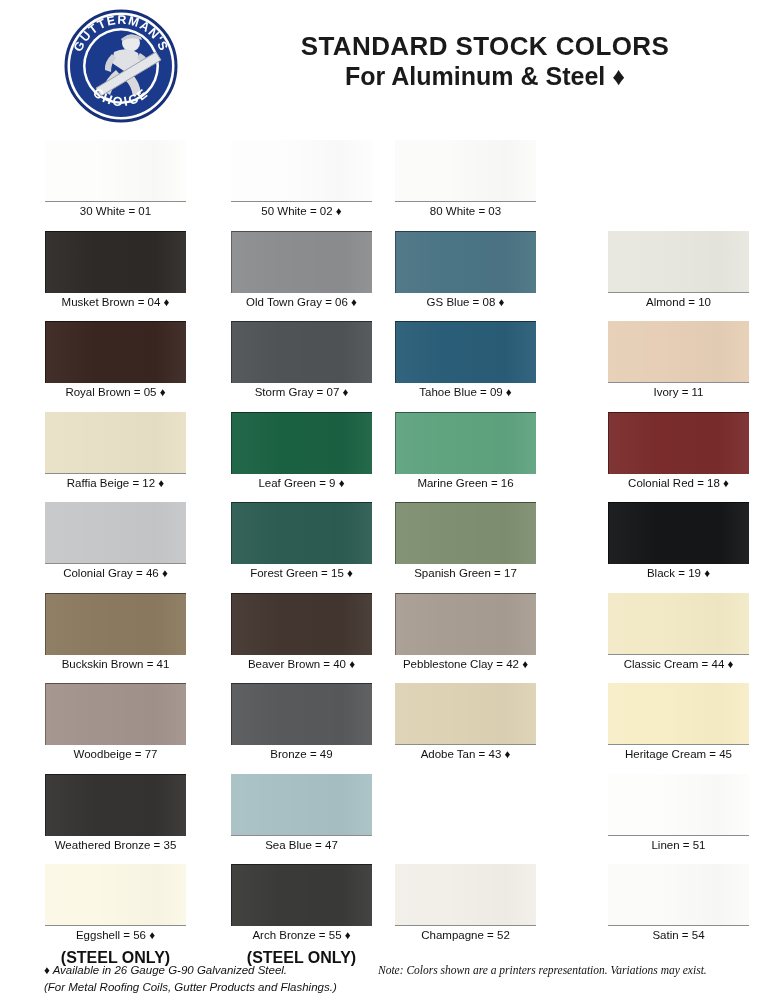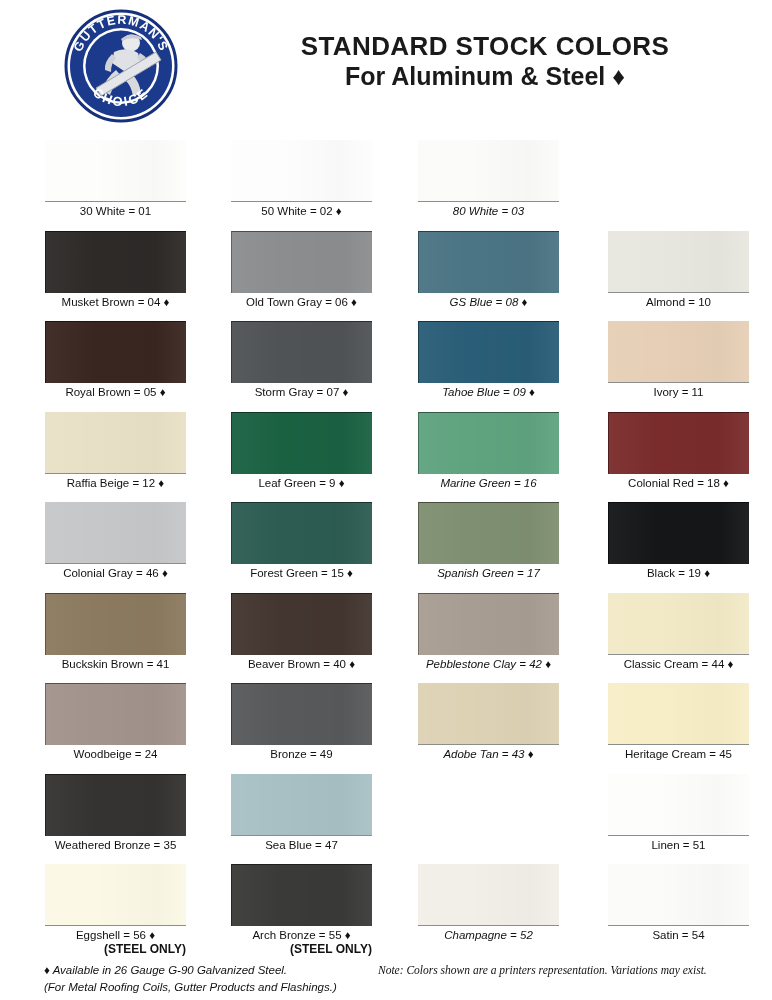--- a/index.html
+++ b/index.html
@@ -63,21 +63,21 @@
   }
   .row.tall { height: 103px; }
 
   .cell {
     position: absolute;
     top: 0;
     width: 141px;
   }
   .cell.c0 { left: 45px; }
   .cell.c1 { left: 231px; }
-  .cell.c2 { left: 418px; font-style: italic; }
+  .cell.c2 { left: 395px; }
   .cell.c3 { left: 608px; }
 
   .swatch {
     width: 141px;
     height: 62px;
     box-sizing: border-box;
     position: relative;
   }
   .swatch.bordered {
     border-top: 1px solid rgba(0,0,0,0.45);
@@ -101,26 +101,26 @@
 
   .caption {
     font-size: 11.5px;
     color: #111111;
     text-align: center;
     width: 141px;
     margin-top: 3px;
     white-space: nowrap;
   }
   .subcaption {
-    font-size: 12px;
+    font-size: 16px;
     font-weight: bold;
     color: #111111;
-    text-align: right;
+    text-align: center;
     width: 141px;
-    margin-top: 1px;
+    margin-top: 8px;
     white-space: nowrap;
   }
 
   
   #footer {
     position: absolute;
     left: 0; top: 962px;
     width: 772px; height: 38px;
   }
   .footer-left {
@@ -288,21 +288,21 @@
         <div class="caption">Pebblestone Clay = 42 ♦</div>
       </div>
       <div class="cell c3">
         <div class="swatch hairline" style="background: rgb(242, 233, 198);"></div>
         <div class="caption">Classic Cream = 44 ♦</div>
       </div>
     </div>
     <div class="row">
       <div class="cell c0">
         <div class="swatch bordered" style="background: rgb(162, 147, 140);"></div>
-        <div class="caption">Woodbeige = 24</div>
+        <div class="caption">Woodbeige = 77</div>
       </div>
       <div class="cell c1">
         <div class="swatch bordered" style="background: rgb(87, 89, 90);"></div>
         <div class="caption">Bronze = 49</div>
       </div>
       <div class="cell c2">
         <div class="swatch hairline" style="background: rgb(221, 210, 180);"></div>
         <div class="caption">Adobe Tan = 43 ♦</div>
       </div>
       <div class="cell c3">

